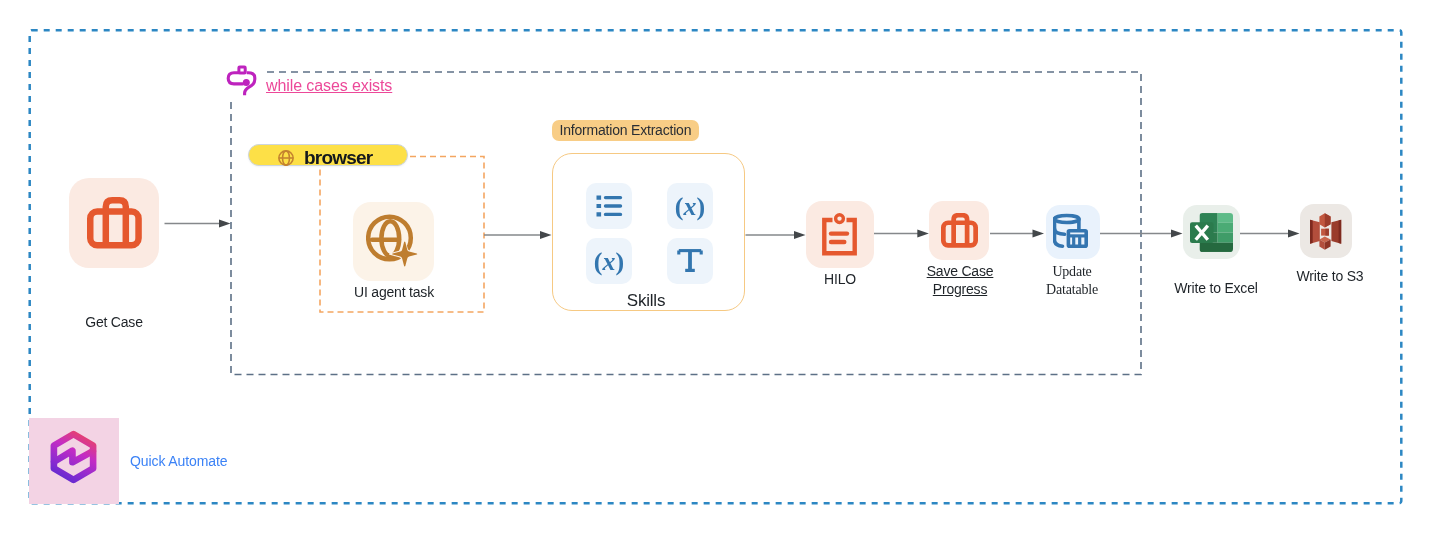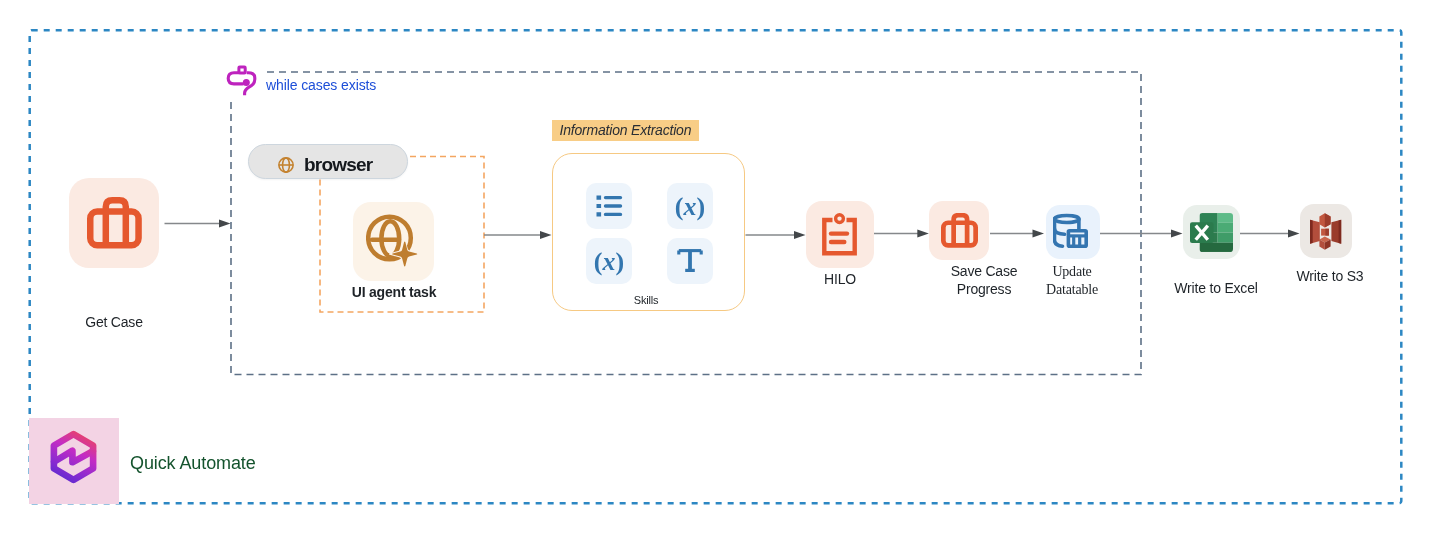--- a/index.html
+++ b/index.html
@@ -60,32 +60,32 @@
   <svg width="56" height="56" viewBox="0 0 56 56">
     <g fill="none" stroke="#BE7D2F" stroke-width="4.5" stroke-linecap="round">
       <circle cx="23.5" cy="24" r="21.3"></circle>
       <path d="M6 25.7 H33"></path>
       <ellipse cx="24.3" cy="24.5" rx="8.9" ry="17.3"></ellipse>
     </g>
     <path transform="translate(19.9,21.4) scale(1.55)" d="M9.937 15.5A2 2 0 0 0 8.5 14.063l-6.135-1.582a.5.5 0 0 1 0-.962L8.5 9.936A2 2 0 0 0 9.937 8.5l1.582-6.135a.5.5 0 0 1 .963 0L14.063 8.5A2 2 0 0 0 15.5 9.937l6.135 1.581a.5.5 0 0 1 0 .964L15.5 14.063a2 2 0 0 0-1.437 1.437l-1.582 6.135a.5.5 0 0 1-.963 0z" fill="#FCF3E8"></path>
     <path transform="translate(23.7,25) scale(1.25)" d="M9.937 15.5A2 2 0 0 0 8.5 14.063l-6.135-1.582a.5.5 0 0 1 0-.962L8.5 9.936A2 2 0 0 0 9.937 8.5l1.582-6.135a.5.5 0 0 1 .963 0L14.063 8.5A2 2 0 0 0 15.5 9.937l6.135 1.581a.5.5 0 0 1 0 .964L15.5 14.063a2 2 0 0 0-1.437 1.437l-1.582 6.135a.5.5 0 0 1-.963 0z" fill="#BE7D2F"></path>
   </svg>
 </div>
-<div class="lbl" style="left:334px;top:284px;width:120px;font-weight:bold;">UI agent task</div>
-
-<div class="abs" style="left:248px;top:144px;width:160px;height:35px;border-radius:18px;background:#e5e5e5;border:1.5px solid #CDD6DE;box-sizing:border-box;box-shadow:0 1px 2px rgba(0,0,0,0.05);display:flex;align-items:center;">
+<div class="lbl" style="left:334px;top:284px;width:120px;">UI agent task</div>
+
+<div class="abs" style="left:248px;top:144px;width:160px;height:22px;border-radius:18px;background:#fde047;border:1.5px solid #CDD6DE;box-sizing:border-box;box-shadow:0 1px 2px rgba(0,0,0,0.05);display:flex;align-items:center;">
   <svg style="margin-left:28px;position:relative;top:3px" width="18" height="18" viewBox="0 0 24 24" fill="none" stroke="#C4822F" stroke-width="2.1">
     <circle cx="12" cy="12" r="9.5"></circle>
     <path d="M2.5 12 H21.5"></path>
     <ellipse cx="12" cy="12" rx="4.6" ry="9.5"></ellipse>
   </svg>
   <span style="margin-left:9px;font-size:19px;font-weight:bold;color:#14181D;letter-spacing:-0.8px;position:relative;top:3px;">browser</span>
 </div>
 
-<div class="abs" style="left:552px;top:120px;height:20.5px;background:#F8CD86;border-radius:0;display:flex;align-items:center;padding:0 7.5px;font-style:italic;">
+<div class="abs" style="left:552px;top:120px;height:20.5px;background:#F8CD86;border-radius:7px;display:flex;align-items:center;padding:0 7.5px;">
   <span style="font-size:14px;color:#2A2E34;letter-spacing:-0.2px;">Information Extraction</span>
 </div>
 
 <div class="abs" style="left:551.5px;top:152.5px;width:193.5px;height:158.5px;border-radius:20px;background:#fff;border:1.6px solid #F6C983;box-sizing:border-box;"></div>
 <div class="node" style="left:586px;top:183px;width:46px;height:45.5px;border-radius:10px;background:#EDF4FB;">
   <svg width="27" height="24" viewBox="0 0 27 24" fill="none" stroke="#3376AF" stroke-width="3.4" stroke-linecap="round">
     <path d="M9.5 3.6 H24.5 M9.5 12 H24.5 M9.5 20.4 H24.5"></path>
     <path d="M2.6 3.6 h0.4 M2.6 12 h0.4 M2.6 20.4 h0.4" stroke-width="4.2" stroke-linecap="square"></path>
   </svg>
 </div>
@@ -100,39 +100,39 @@
     </svg>
 </div>
 <div class="node" style="left:667px;top:238px;width:46px;height:45.5px;border-radius:10px;background:#EDF4FB;">
   <svg width="26" height="23" viewBox="0 0 26 23" fill="none" stroke="#3376AF" stroke-width="3.1">
     <path d="M1.8 1.6 H24.2"></path>
     <path d="M1.8 1.6 V5.6 M24.2 1.6 V5.6"></path>
     <path d="M13 1.6 V21.4" stroke-width="3.8"></path>
     <path d="M8.2 21.4 H17.8" stroke-width="3.2"></path>
   </svg>
 </div>
-<div class="lbl" style="left:586px;top:291.5px;width:120px;font-size:11px;">Skills</div>
+<div class="lbl" style="left:586px;top:291.5px;width:120px;font-size:17px;">Skills</div>
 
 <div class="node" style="left:806px;top:201px;width:67.5px;height:66.5px;border-radius:16px;background:#FBEAE2;">
   <svg width="35" height="43" viewBox="0 0 35 43" fill="none" stroke="#E5582E" stroke-width="4.4">
     <path d="M10.5 7 H2.3 V40.3 H32.7 V7 H24.5"></path>
     <circle cx="17.5" cy="5.6" r="3.9" stroke-width="3.4"></circle>
     <path d="M9 20.6 H25" stroke-linecap="round"></path>
     <path d="M9 29 H22.3" stroke-linecap="round"></path>
   </svg>
 </div>
 <div class="lbl" style="left:780px;top:271px;width:120px;">HILO</div>
 
 <div class="node" style="left:929.3px;top:201px;width:60px;height:59px;border-radius:14px;background:#FBEAE2;">
   <svg width="37" height="35" viewBox="0 0 55 52" fill="none" stroke="#E5582E" stroke-width="7">
     <path d="M18.8 47 V9.8 Q18.8 3.3 25.3 3.3 H32.3 Q38.8 3.3 38.8 9.8 V47"></path>
     <rect x="3.5" y="14.45" width="48" height="33.8" rx="7"></rect>
   </svg>
 </div>
-<div class="lbl" style="left:924px;top:263px;width:120px;">Save Case<br>Progress</div>
+<div class="lbl" style="left:900px;top:263px;width:120px;text-decoration:underline;">Save Case<br>Progress</div>
 
 <div class="node" style="left:1045.5px;top:205px;width:54px;height:54px;border-radius:14px;background:#E9F2FC;">
   <svg width="40" height="40" viewBox="0 0 40 40" fill="none" stroke="#3475B0" stroke-width="3.6" stroke-linecap="round">
     <ellipse cx="13.7" cy="7" rx="12.2" ry="3.5"></ellipse>
     <path d="M1.5 7 V28.5 Q2 33.6 9.5 34.2"></path>
     <path d="M25.9 7 V17"></path>
     <path d="M1.5 16.8 Q1.5 21.8 11.5 22.3"></path>
     <rect x="15.4" y="18.8" width="17.8" height="15.4" rx="1" fill="#E9F2FC"></rect>
     <path d="M14.5 23.9 H34.2" stroke-width="3.2" stroke-linecap="butt"></path>
     <path d="M20.7 23.9 V33 M26.7 23.9 V33" stroke-width="3.2" stroke-linecap="butt"></path>
@@ -174,31 +174,31 @@
     <polygon points="14.8,0.2 20.6,3.5 20.6,11.2 14.8,14.5" fill="#9C3D2C"></polygon>
     <polygon points="11.1,15.7 18.9,15.7 18.9,22.6 11.1,22.6" fill="#C1573F"></polygon>
     <polygon points="15.4,15.7 18.9,15.7 18.9,22.6 15.4,22.6" fill="#9C3D2C"></polygon>
     <polygon points="9.4,26.6 14.8,23.6 20.6,26.6 14.8,29.6" fill="#C9654C"></polygon>
     <polygon points="9.4,26.6 14.8,29.6 14.8,36.8 9.4,33.5" fill="#B34E3C"></polygon>
     <polygon points="14.8,29.6 20.6,26.6 20.6,33.5 14.8,36.8" fill="#8E3425"></polygon>
   </svg>
 </div>
 <div class="lbl" style="left:1270px;top:268px;width:120px;">Write to S3</div>
 
-<div class="abs" style="left:266px;top:77px;font-size:14px;color:#1d4ed8;letter-spacing:-0.1px;">while cases exists</div>
+<div class="abs" style="left:266px;top:77px;font-size:16px;color:#ec4899;letter-spacing:-0.1px;text-decoration:underline;">while cases exists</div>
 
 <div class="abs" style="left:28.5px;top:418px;width:90px;height:86px;background:#F3D3E4;display:flex;align-items:center;justify-content:center;">
   <svg width="53" height="58" viewBox="0 0 100 100" fill="none" style="margin-top:-8px">
     <defs>
       <linearGradient id="qa" gradientUnits="userSpaceOnUse" x1="78" y1="5" x2="30" y2="95">
         <stop offset="0%" stop-color="#EC4560"></stop>
         <stop offset="40%" stop-color="#C42CC4"></stop>
         <stop offset="75%" stop-color="#8B2BD0"></stop>
         <stop offset="100%" stop-color="#5F2BD0"></stop>
       </linearGradient>
     </defs>
     <g stroke="url(#qa)" stroke-width="12.5" stroke-linejoin="round" stroke-linecap="round">
       <path d="M50 7 L87 28.5 V71.5 L50 93 L13 71.5 V28.5 Z"></path>
       <path d="M13.5 59 L48 38 V60 L86.5 39"></path>
     </g>
   </svg>
 </div>
-<div class="abs" style="left:130px;top:452.5px;font-size:18px;color:#14532d;letter-spacing:-0.1px;">Quick Automate</div>
+<div class="abs" style="left:130px;top:452.5px;font-size:14px;color:#3b82f6;letter-spacing:-0.1px;">Quick Automate</div>
 
 </body></html>

